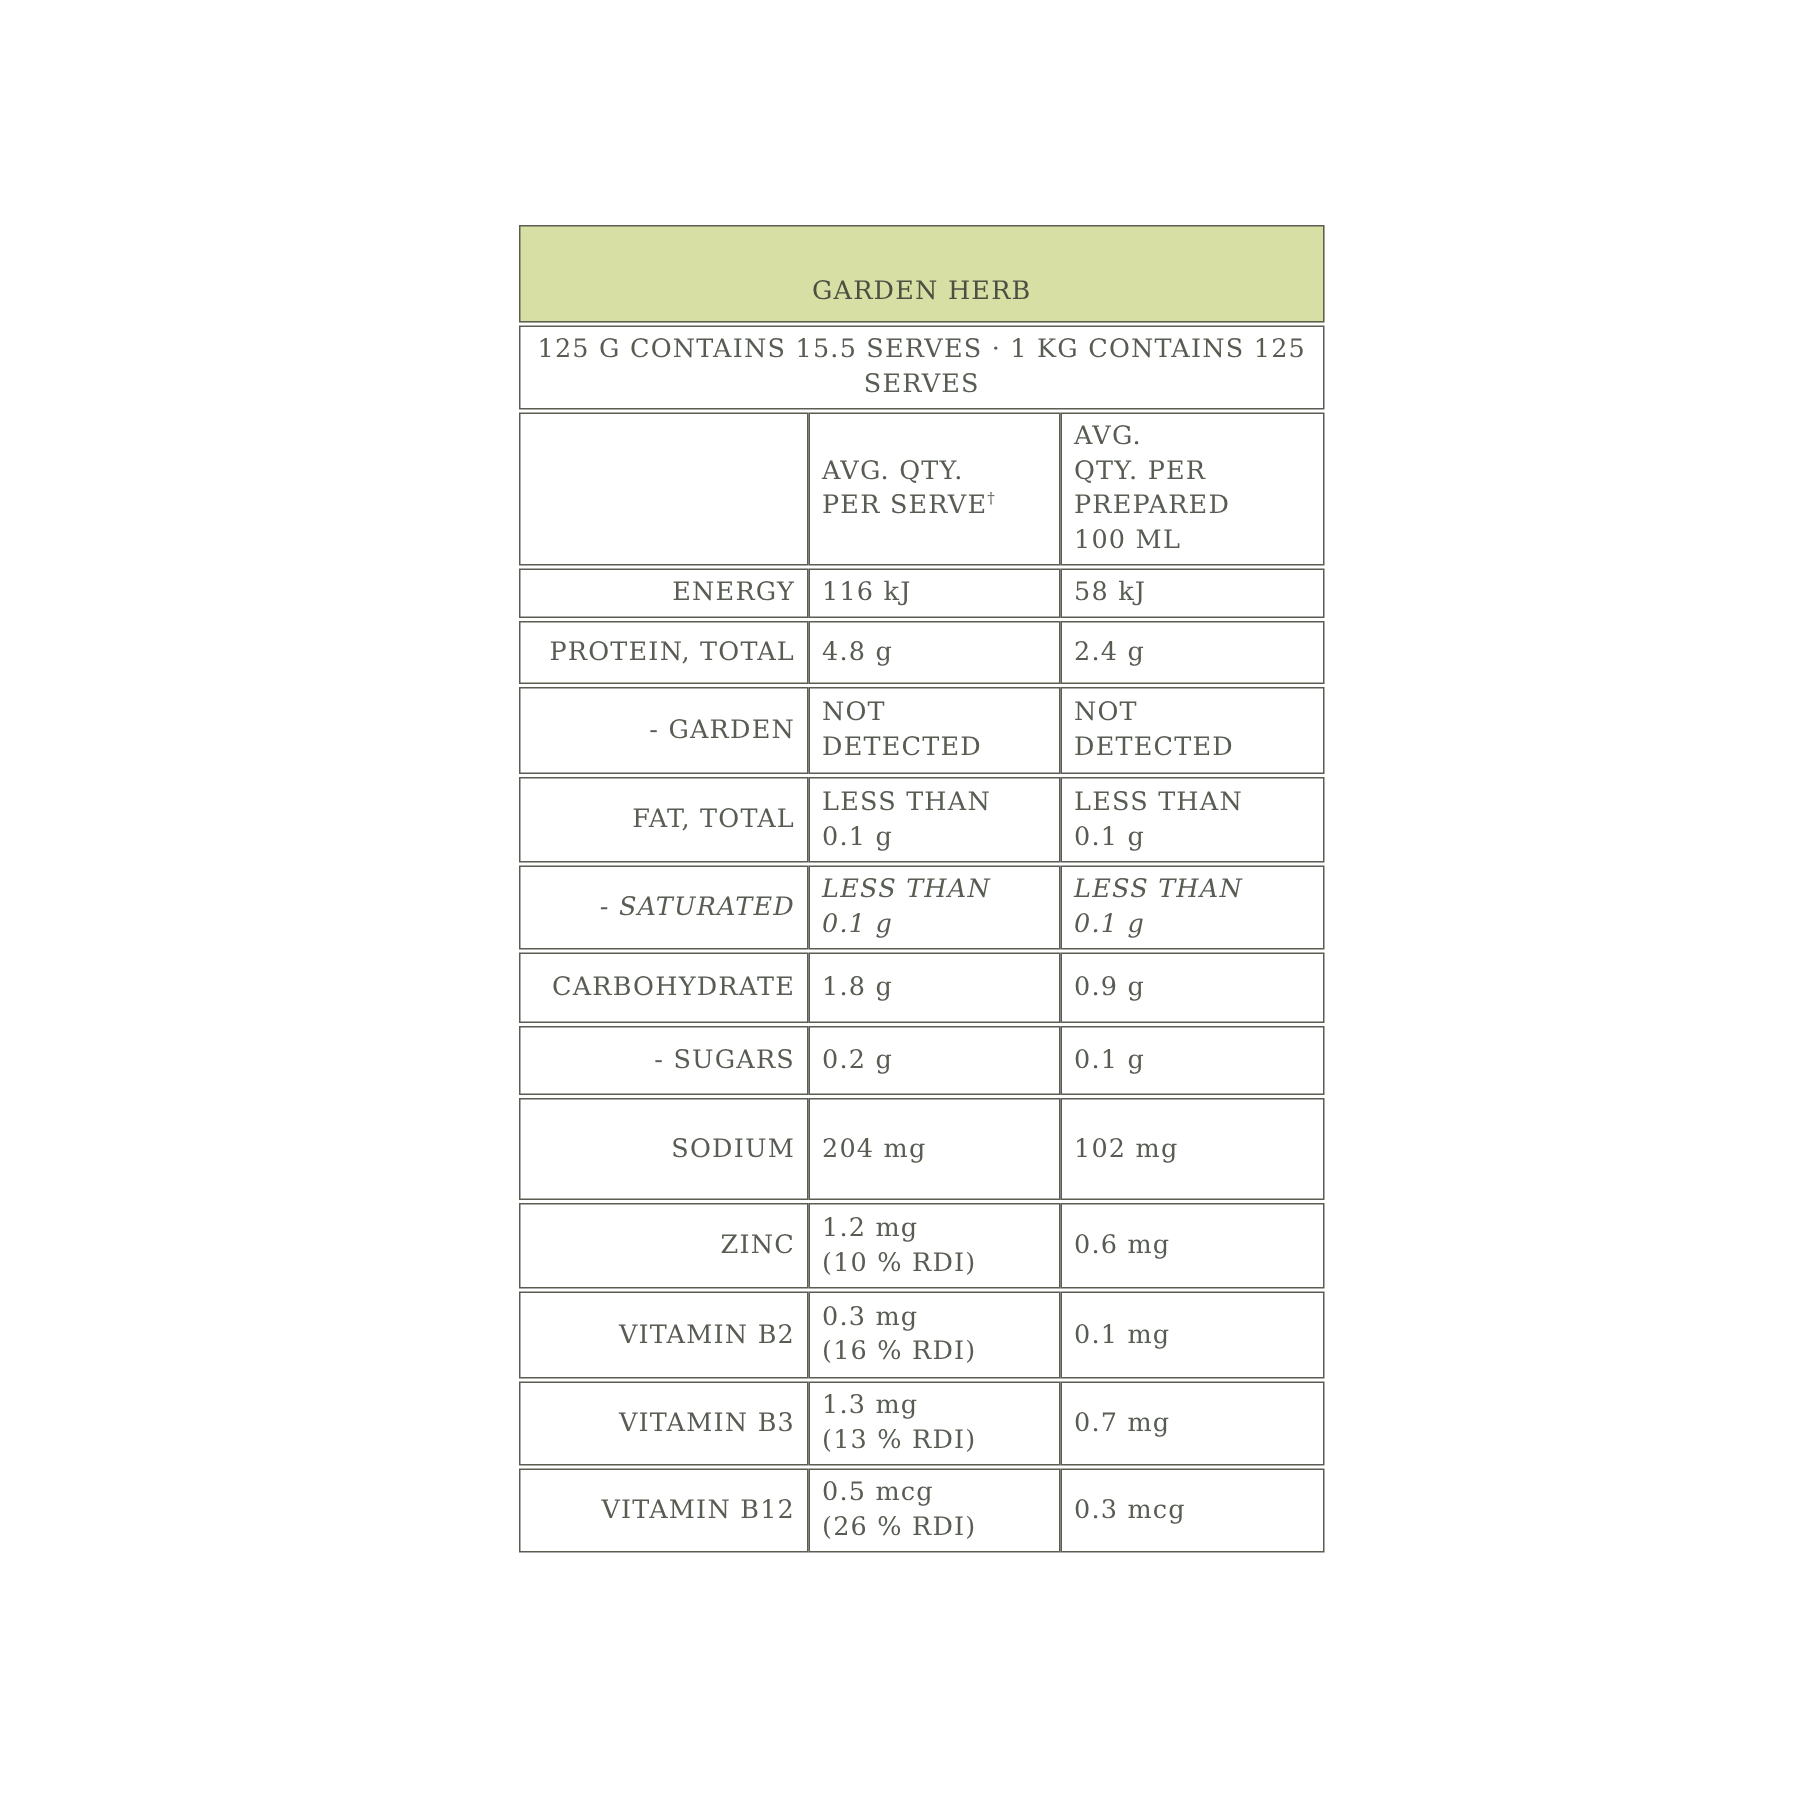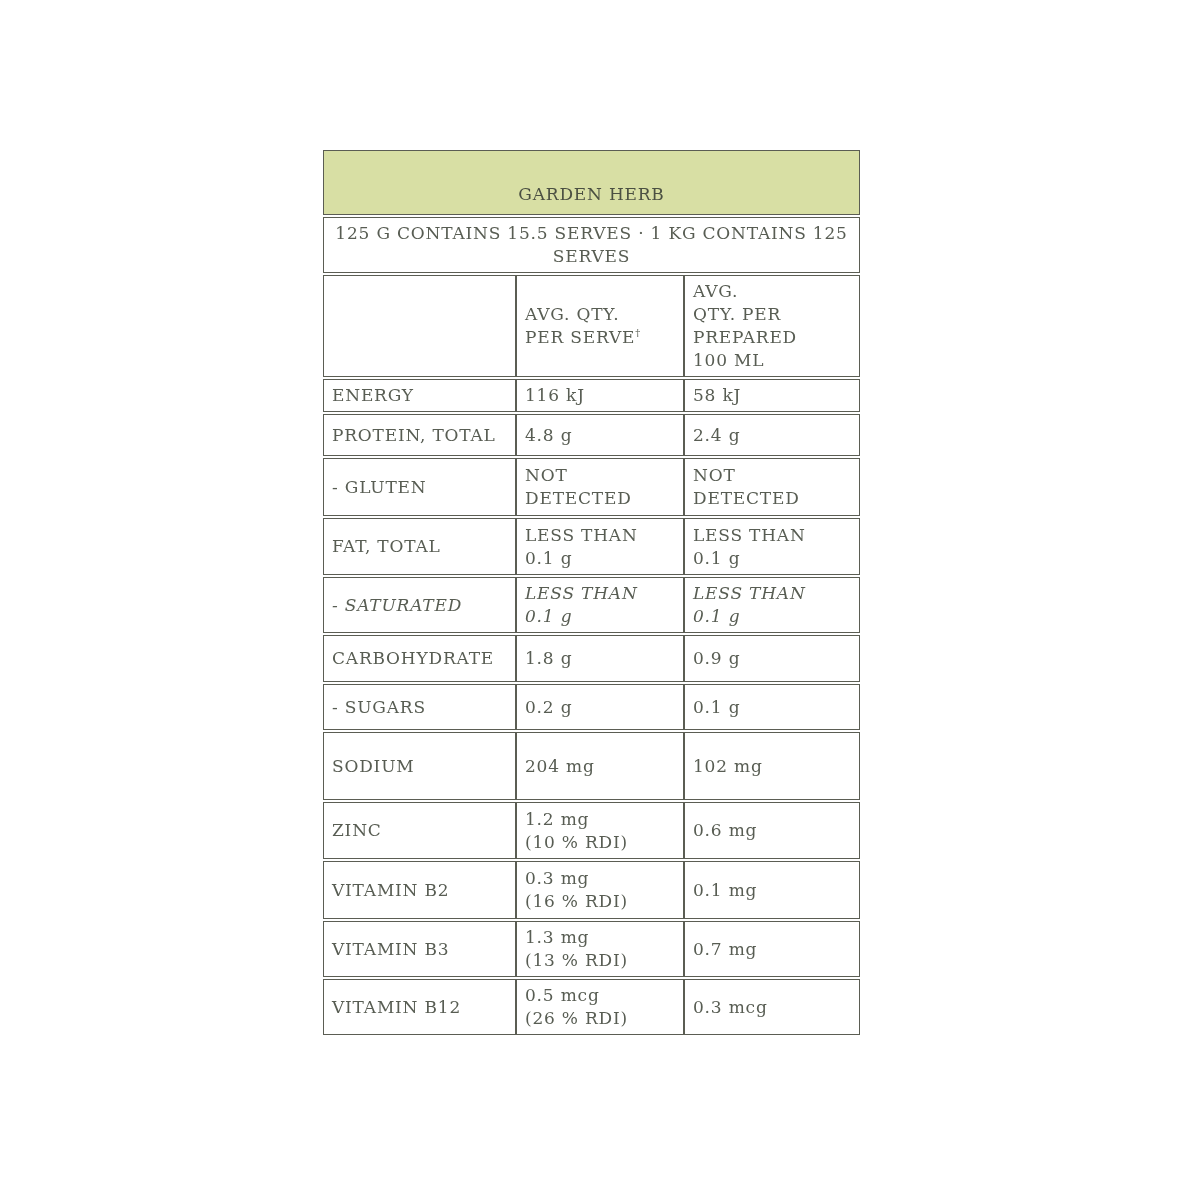--- a/index.html
+++ b/index.html
@@ -13,21 +13,21 @@
   html,body{ margin:0; padding:0; }
   body{
     width:1200px; height:1200px;
     background:var(--page-bg);
     font-family:"DejaVu Serif", serif;
     color:var(--text);
     position:relative;
   }
   .panel{
     position:absolute;
-    left:323px; top:148px;
+    left:346px; top:148px;
     width:537px;
   }
   table.nutrition{
     width:537px;
     table-layout:fixed;
     border-collapse:separate;
     border-spacing:0 2px;
   }
   table.nutrition td{
     border:1px solid var(--border);
@@ -46,21 +46,21 @@
     font-size:26px;
     letter-spacing:4.5px;
     line-height:28px;
   }
   td.serves-cell{
     height:51px;
     text-align:center;
     letter-spacing:1.2px;
   }
   tr.colhead td{ height:99px; }
-  td.col-label{ padding-left:28px; }
+  td.col-label{ padding-left:28px;text-align:right; }
   td.col-serve{ padding-left:38px; }
   td.col-prep{ padding-left:40px; }
   sup.footnote{
     font-size:10px;
     letter-spacing:0;
     vertical-align:super;
     line-height:0;
   }
 </style>
 </head>
@@ -97,21 +97,21 @@
     <td class="col-label">ENERGY</td>
     <td class="col-serve">116 kJ</td>
     <td class="col-prep">58 kJ</td>
   </tr>
         <tr style="height: 42px;">
     <td class="col-label">PROTEIN, TOTAL</td>
     <td class="col-serve">4.8 g</td>
     <td class="col-prep">2.4 g</td>
   </tr>
         <tr style="height: 58px;">
-    <td class="col-label">- GLUTEN</td>
+    <td class="col-label">- GARDEN</td>
     <td class="col-serve">NOT
 DETECTED</td>
     <td class="col-prep">NOT
 DETECTED</td>
   </tr>
         <tr style="height: 57px;">
     <td class="col-label">FAT, TOTAL</td>
     <td class="col-serve">LESS THAN
 0.1 g</td>
     <td class="col-prep">LESS THAN

